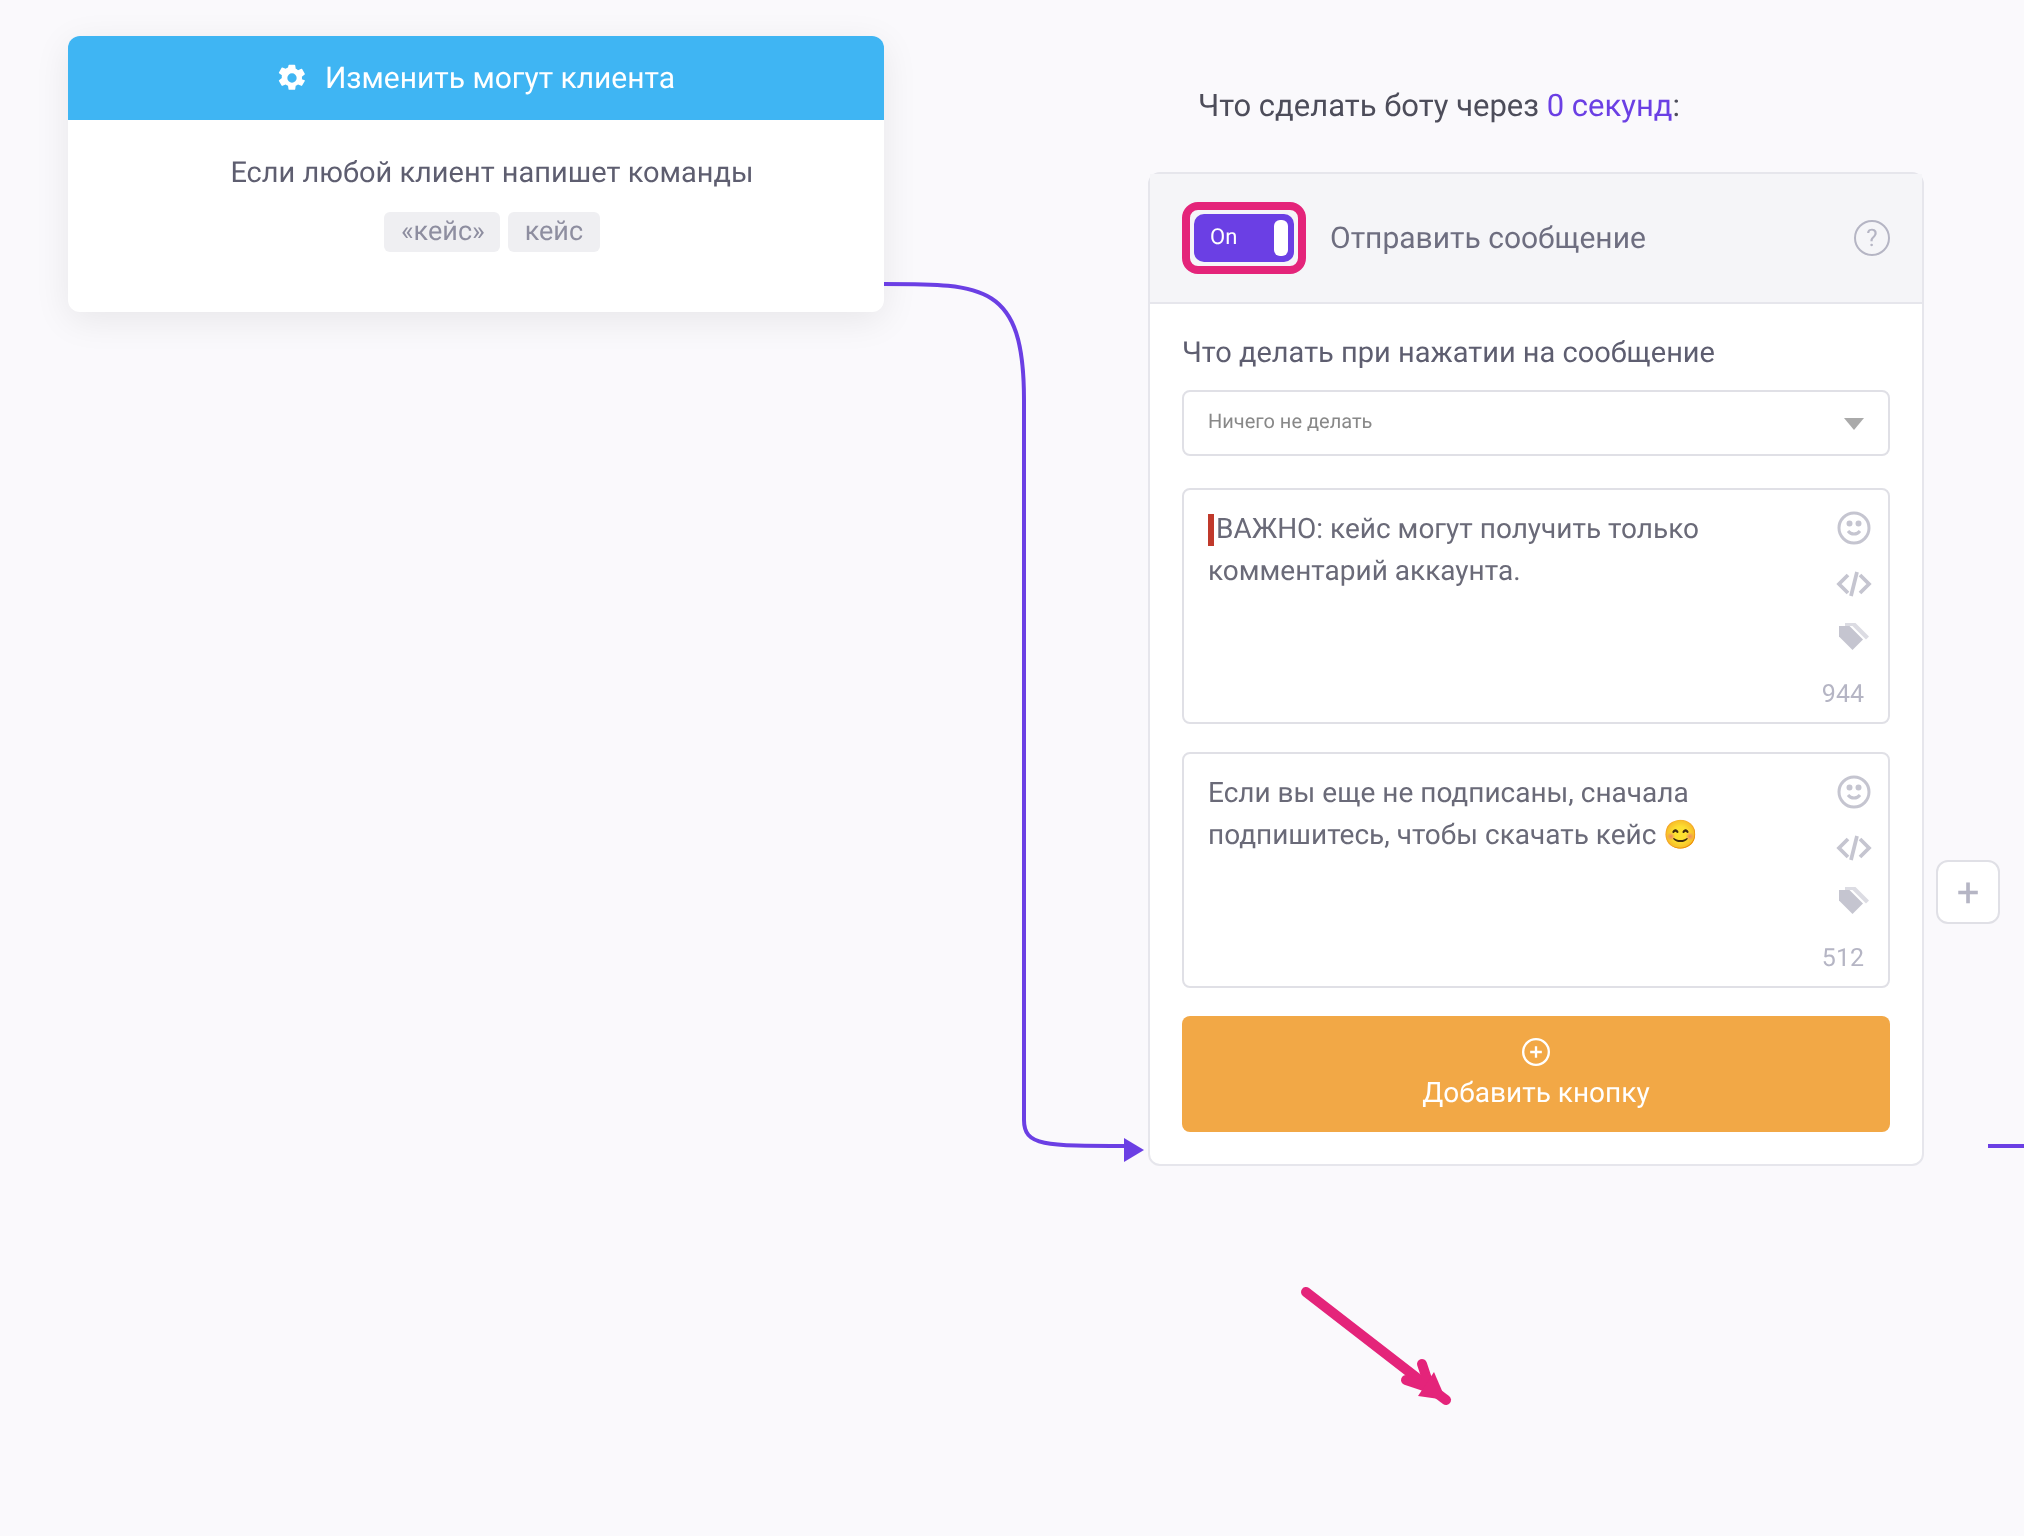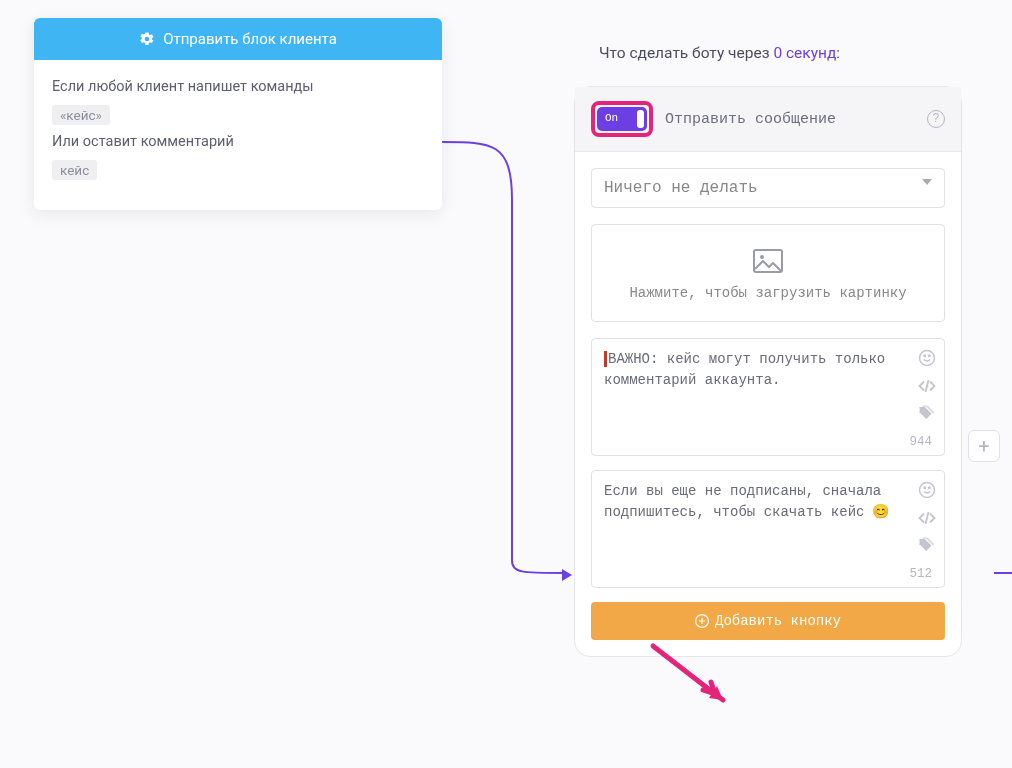--- a/index.html
+++ b/index.html
@@ -25,21 +25,21 @@
   color: #fff;
   text-align: center;
   padding: 12px 0;
   border-radius: 6px 6px 0 0;
   font-size: 15px;
   display: flex;
   align-items: center;
   justify-content: center;
   gap: 8px;
 }
-.left-body { padding: 18px 2px 22px 18px; }
+.left-body { padding: 18px 2px 22px 18px; text-align: center; }
 .text-line { color: #5e5e70; font-size: 14.5px; margin-bottom: 10px; }
 .tag {
   display: inline-block;
   background: #efeff2;
   color: #8e8ea0;
   padding: 2px 8px;
   border-radius: 3px;
   font-size: 13.5px;
   margin-bottom: 8px;
 }
@@ -68,22 +68,21 @@
   font-size: 15.5px;
 }
 .right-top .delay { color: #6B3FE4; }
 .right-panel {
   position: absolute;
   left: 574px;
   top: 86px;
   width: 388px;
   background: #fff;
   border: 1px solid #e6e6ec;
-  border-radius: 16px;
-  font-family: Liberation Mono, monospace;
+  border-radius: 6px;
 }
 .panel-header {
   background: #f5f5f8;
   padding: 14px 16px;
   display: flex;
   align-items: center;
   gap: 12px;
   border-bottom: 1px solid #e6e6ec;
 }
 .toggle-wrap {
@@ -120,23 +119,24 @@
   font-size: 12px;
   display: flex; align-items: center; justify-content: center;
 }
 .panel-body { padding: 16px; }
 .sub-label { color: #5e5e70; font-size: 14.5px; margin-bottom: 10px; }
 .dropdown {
   border: 1px solid #e0e0e6;
   border-radius: 4px;
   padding: 10px 12px;
   color: #888;
-  font-size: 16px;
+  font-size: 10px;
   display: flex;
   justify-content: space-between;
+  align-items: center;
   margin-bottom: 16px;
   cursor: pointer;
 }
 .upload-box {
   border: 1px solid #e0e0e6;
   border-radius: 4px;
   padding: 24px 12px 20px 12px;
   text-align: center;
   color: #888;
   font-size: 14px;
@@ -181,20 +181,21 @@
   color: #fff;
   text-align: center;
   padding: 11px 0;
   border-radius: 4px;
   font-size: 14px;
   cursor: pointer;
   display: flex;
   align-items: center;
   justify-content: center;
   gap: 6px;
+  flex-direction: column;
 }
 .plus-float {
   position: absolute;
   left: 968px;
   top: 430px;
   width: 32px; height: 32px;
   background: #fff;
   border: 1px solid #e0e0e6;
   border-radius: 6px;
   color: #b5b5c4;
@@ -220,26 +221,25 @@
 }
 </style>
 </head>
 <body>
 
 <div class="left-card">
   <div class="left-header">
     <svg width="16" height="16" viewBox="0 0 24 24" fill="#fff">
         <path d="M19.4 13a7.6 7.6 0 0 0 .1-1 7.6 7.6 0 0 0-.1-1l2.1-1.6a.5.5 0 0 0 .1-.6l-2-3.5a.5.5 0 0 0-.6-.2l-2.5 1a7.3 7.3 0 0 0-1.7-1l-.4-2.6a.5.5 0 0 0-.5-.4h-4a.5.5 0 0 0-.5.4L9 4.1a7.3 7.3 0 0 0-1.7 1l-2.5-1a.5.5 0 0 0-.6.2l-2 3.5a.5.5 0 0 0 .1.6L4.4 10a7.6 7.6 0 0 0-.1 1 7.6 7.6 0 0 0 .1 1l-2.1 1.6a.5.5 0 0 0-.1.6l2 3.5a.5.5 0 0 0 .6.2l2.5-1a7.3 7.3 0 0 0 1.7 1l.4 2.6a.5.5 0 0 0 .5.4h4a.5.5 0 0 0 .5-.4l.4-2.6a7.3 7.3 0 0 0 1.7-1l2.5 1a.5.5 0 0 0 .6-.2l2-3.5a.5.5 0 0 0-.1-.6ZM12 15.5A3.5 3.5 0 1 1 15.5 12 3.5 3.5 0 0 1 12 15.5Z"></path>
       </svg>
-    <span>Отправить блок клиента</span>
+    <span>Изменить могут клиента</span>
   </div>
   <div class="left-body">
     <div class="text-line">Если любой клиент напишет команды</div>
     <div class="tag">«кейс»</div>
-    <div class="text-line">Или оставит комментарий</div>
     <div class="tag">кейс</div>
   </div>
 </div>
 
 <svg class="connector" viewBox="0 0 132 440">
   <path d="M0,2 C50,2 70,2 70,60 L70,420 C70,433 80,433 122,433" stroke="#6B3FE4" stroke-width="2" fill="none"></path>
 </svg>
 <div class="arrowhead"></div>
 
 <div class="right-top">
@@ -250,35 +250,28 @@
   <div class="panel-header">
     <div class="toggle-wrap">
       <div class="toggle">
         <span class="toggle-label">On</span>
       </div>
     </div>
     <div class="panel-title">Отправить сообщение</div>
     <div class="help-icon">?</div>
   </div>
   <div class="panel-body">
+    <div class="sub-label">Что делать при нажатии на сообщение</div>
     <div class="dropdown">
       <span>Ничего не делать</span>
       <svg width="10" height="6" viewBox="0 0 10 6">
           <path d="M0 0l5 6 5-6z" fill="#aaa"></path>
         </svg>
     </div>
 
-    <div class="upload-box">
-      <svg width="30" height="24" viewBox="0 0 30 24" fill="none" stroke="#9a9aab" stroke-width="2">
-          <rect x="1" y="1" width="28" height="22" rx="2"></rect>
-          <circle cx="9" cy="8" r="2" fill="#9a9aab" stroke="none"></circle>
-          <path d="M2 20l8-8 6 6 4-4 8 8" stroke-linejoin="round"></path>
-        </svg>
-      <span>Нажмите, чтобы загрузить картинку</span>
-    </div>
 
     <div class="msg-box">
       <div class="msg-text"><span class="caret-mark"></span><span>ВАЖНО: кейс могут получить только комментарий аккаунта.</span></div>
       <div class="msg-tools">
         <svg width="18" height="18" viewBox="0 0 24 24" fill="none" stroke="#c5c5d0" stroke-width="2">
             <circle cx="12" cy="12" r="10"></circle>
             <path d="M8 14s1.5 2 4 2 4-2 4-2"></path>
             <circle cx="9" cy="9" r="1" fill="#c5c5d0"></circle>
             <circle cx="15" cy="9" r="1" fill="#c5c5d0"></circle>
           </svg>

